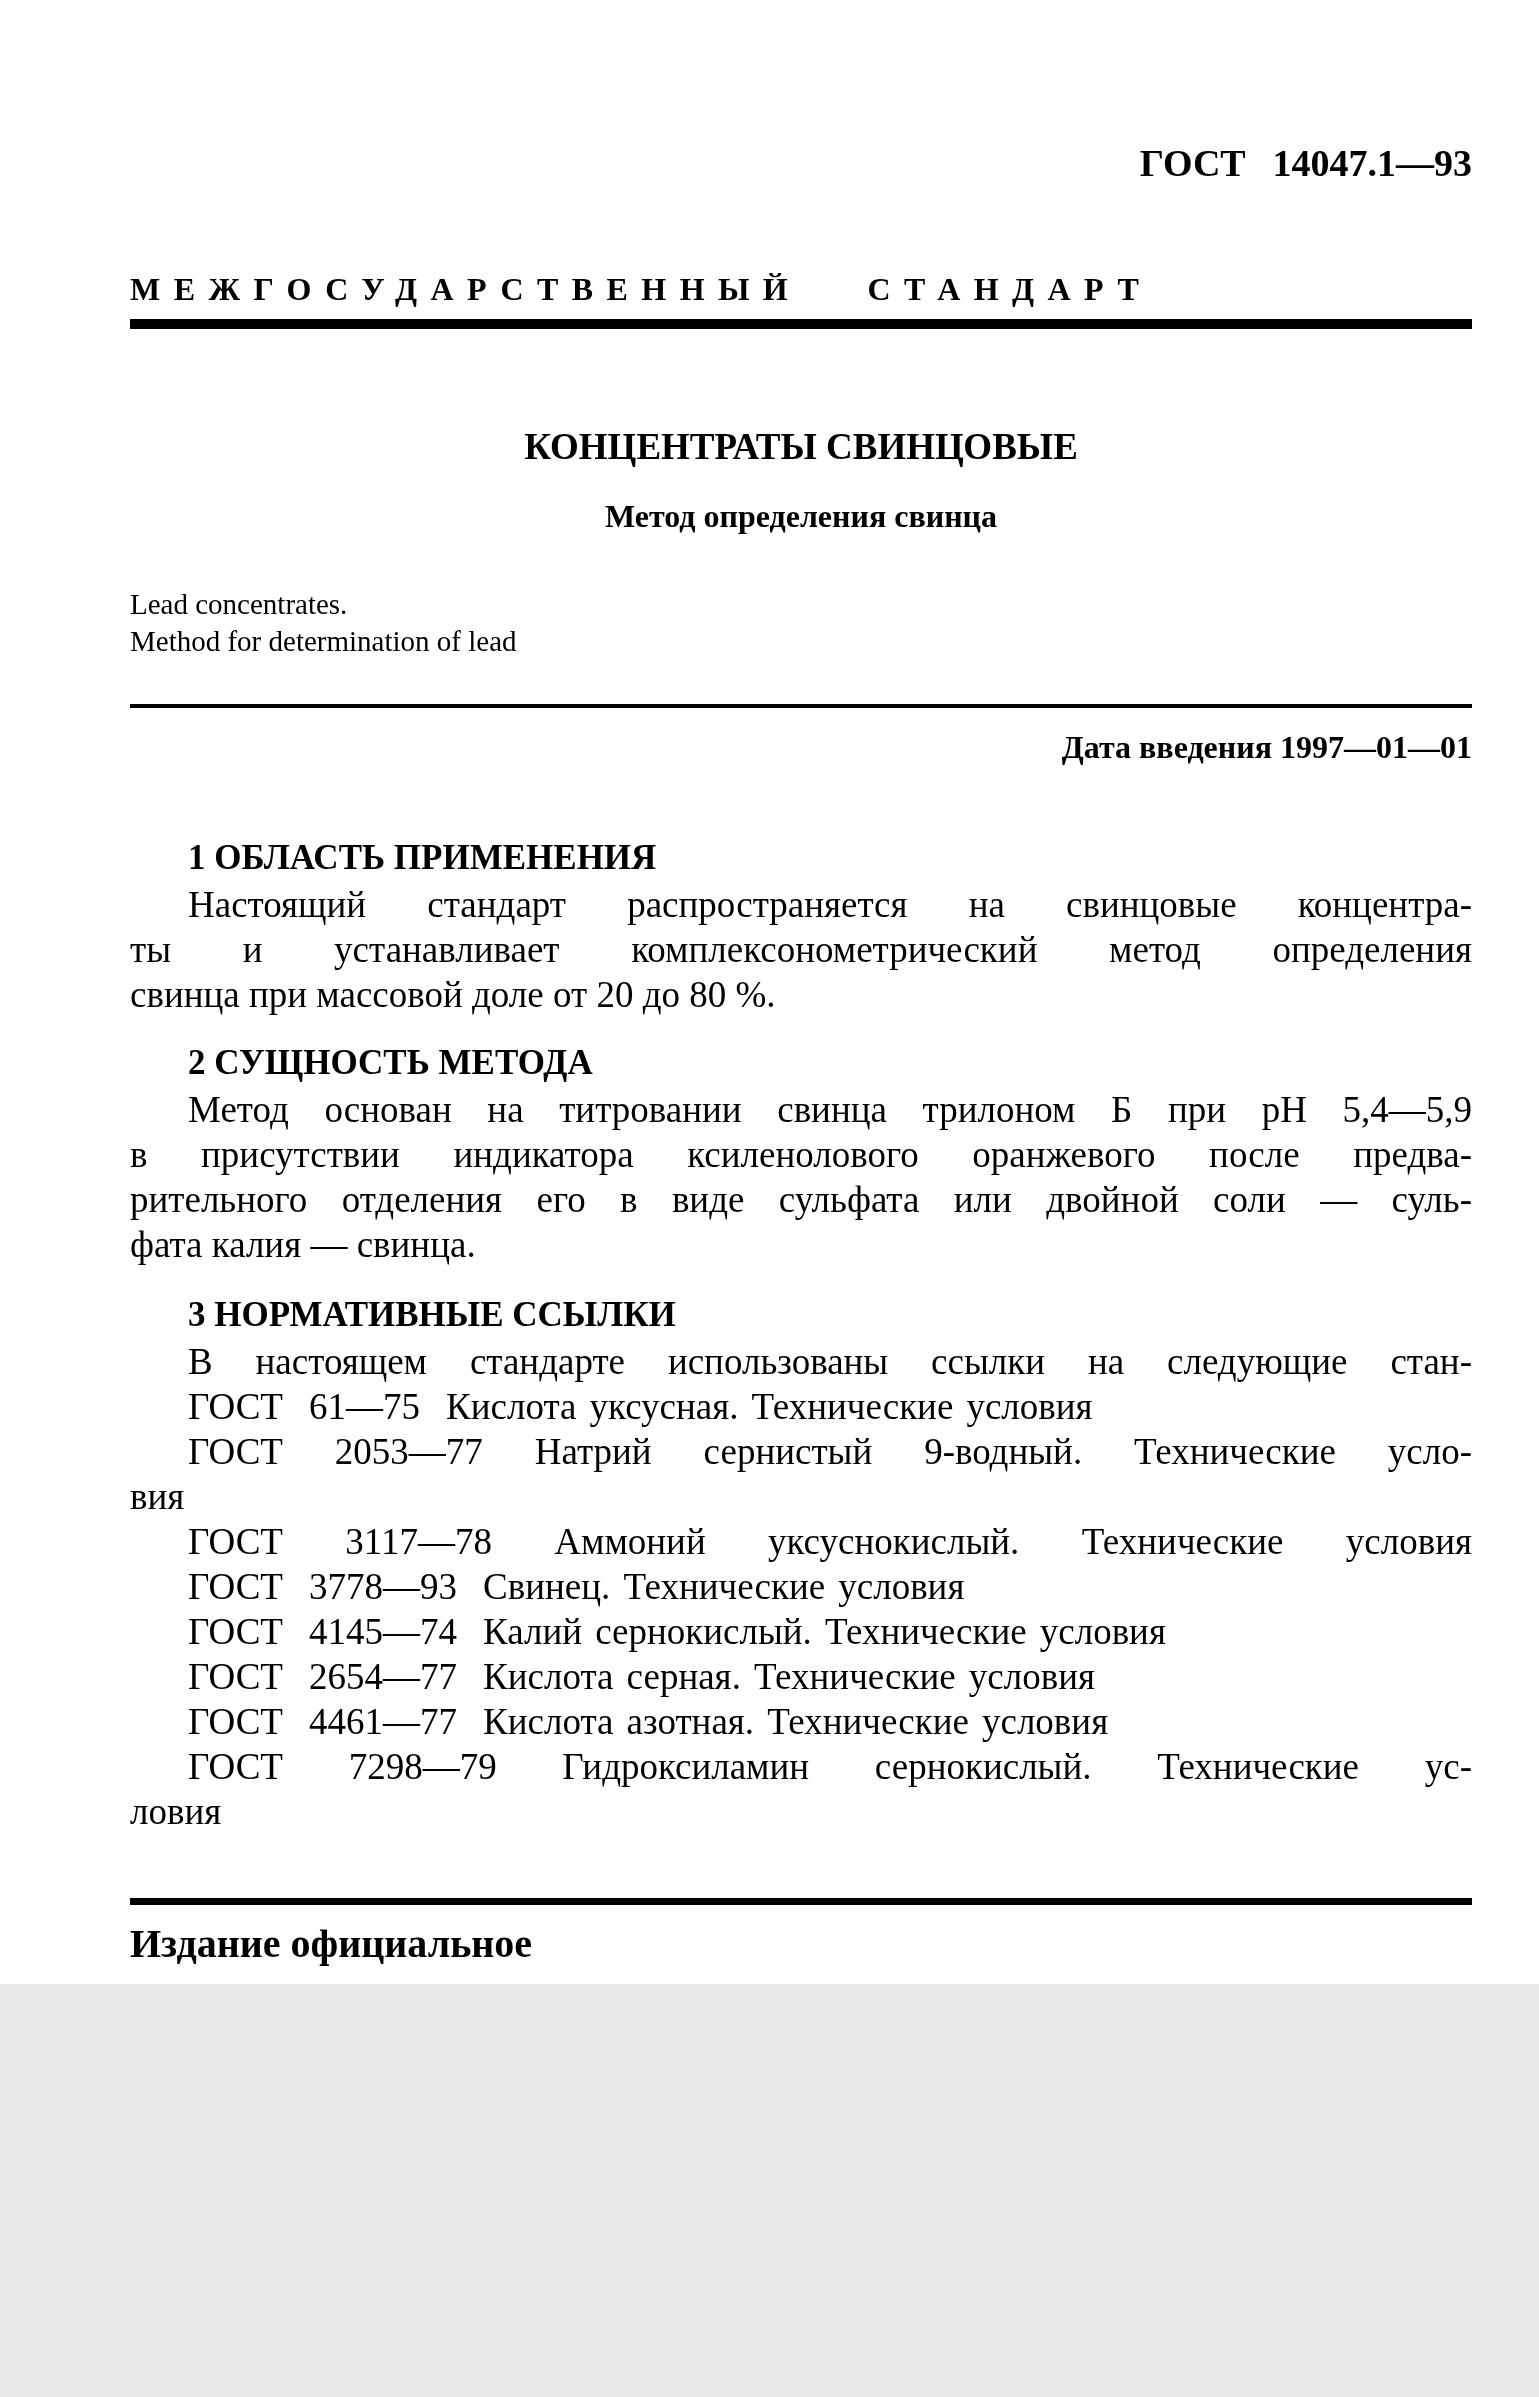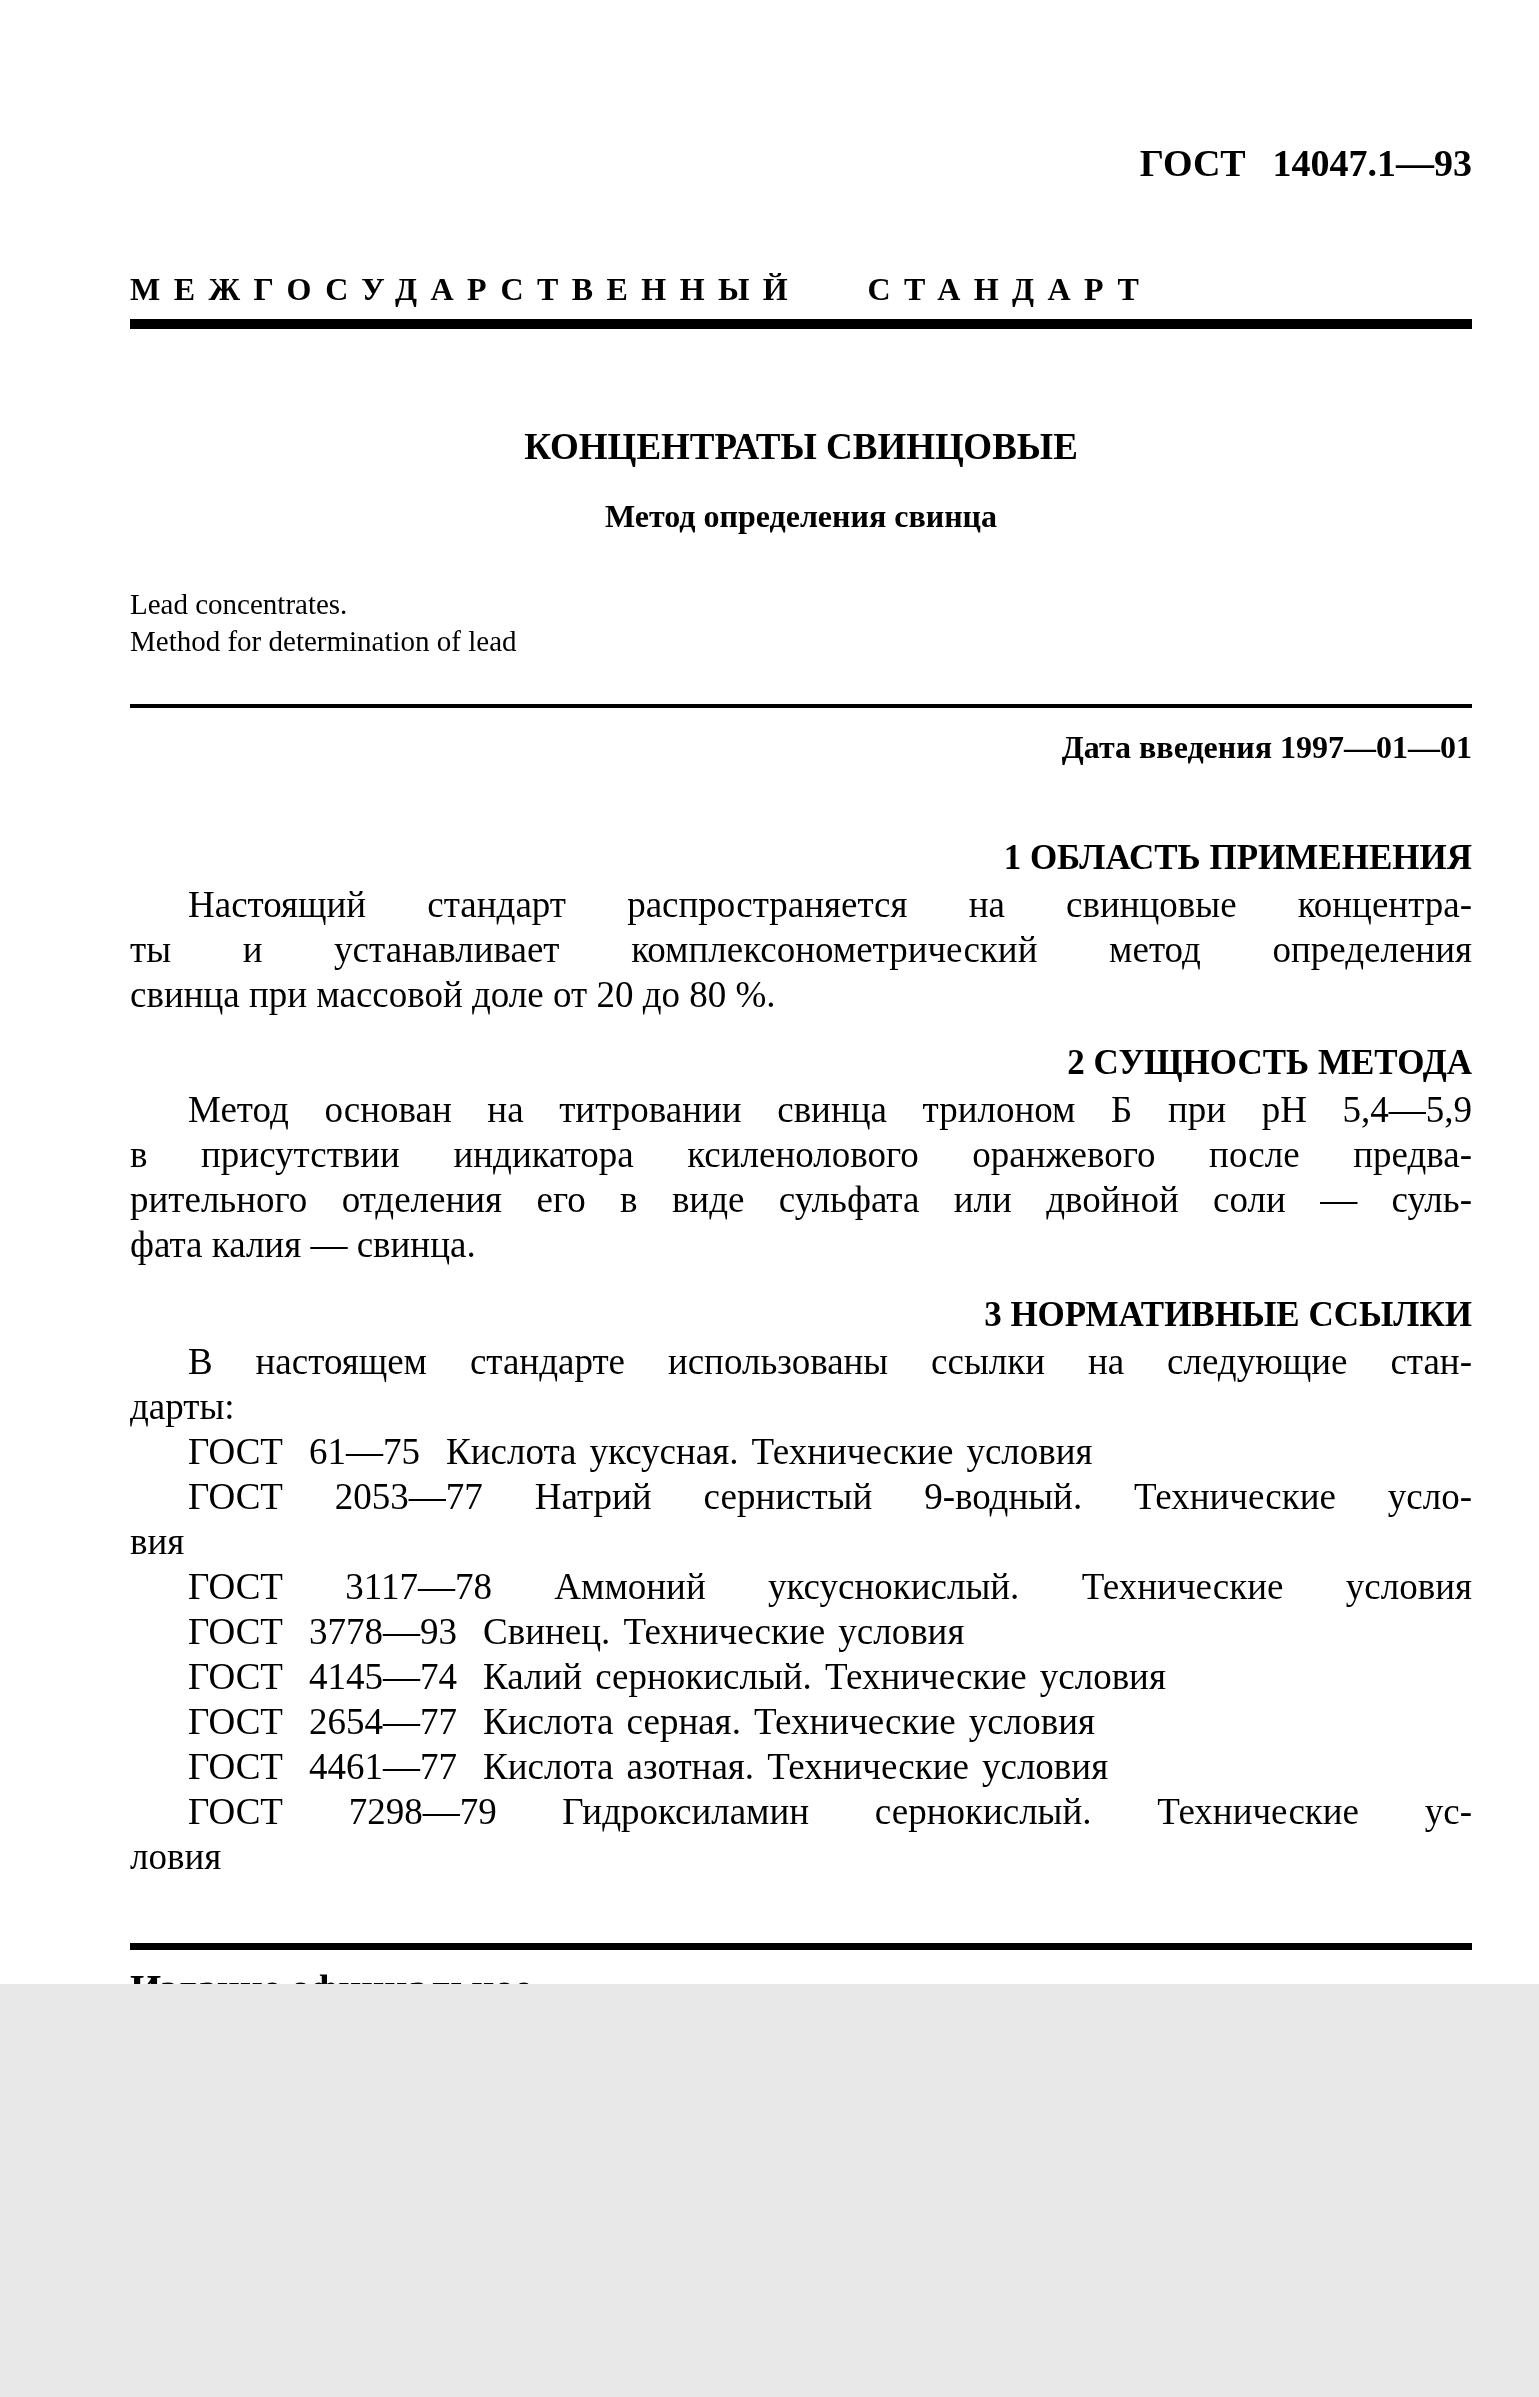--- a/index.html
+++ b/index.html
@@ -73,21 +73,20 @@
     text-align: right;
     font-weight: bold;
     font-size: 32px;
     line-height: 40px;
   }
   .section-heading {
     font-weight: bold;
     font-size: 35px;
     line-height: 44px;
     padding-left: 58px;
-    text-align: right;
   }
   .h1-heading { margin-top: 69px; }
   .h2-heading { margin-top: 24px; }
   .h3-heading { margin-top: 26px; }
   .para { margin-top: 2px; }
   .line {
     margin: 0;
   }
   .indent { text-indent: 58px; }
   .stretch {
@@ -156,21 +155,20 @@
     <div class="line indent stretch">Метод основан на титровании свинца трилоном Б при рН 5,4—5,9</div>
     <div class="line stretch">в присутствии индикатора ксиленолового оранжевого после предва-</div>
     <div class="line stretch">рительного отделения его в виде сульфата или двойной соли — суль-</div>
     <div class="line">фата калия — свинца.</div>
   </div>
 
   <div class="section-heading h3-heading">3 НОРМАТИВНЫЕ ССЫЛКИ</div>
 
   <div class="para">
     <div class="line indent stretch">В настоящем стандарте использованы ссылки на следующие стан-</div>
-    <div class="line">дарты:</div>
     <div class="line ref pre">ГОСТ  61—75  Кислота уксусная. Технические условия</div>
     <div class="line ref stretch">ГОСТ  2053—77  Натрий сернистый 9-водный. Технические усло-</div>
     <div class="line">вия</div>
     <div class="line ref stretch">ГОСТ  3117—78  Аммоний уксуснокислый. Технические условия</div>
     <div class="line ref pre">ГОСТ  3778—93  Свинец. Технические условия</div>
     <div class="line ref pre">ГОСТ  4145—74  Калий сернокислый. Технические условия</div>
     <div class="line ref pre">ГОСТ  2654—77  Кислота серная. Технические условия</div>
     <div class="line ref pre">ГОСТ  4461—77  Кислота азотная. Технические условия</div>
     <div class="line ref stretch">ГОСТ  7298—79  Гидроксиламин сернокислый. Технические ус-</div>
     <div class="line">ловия</div>

